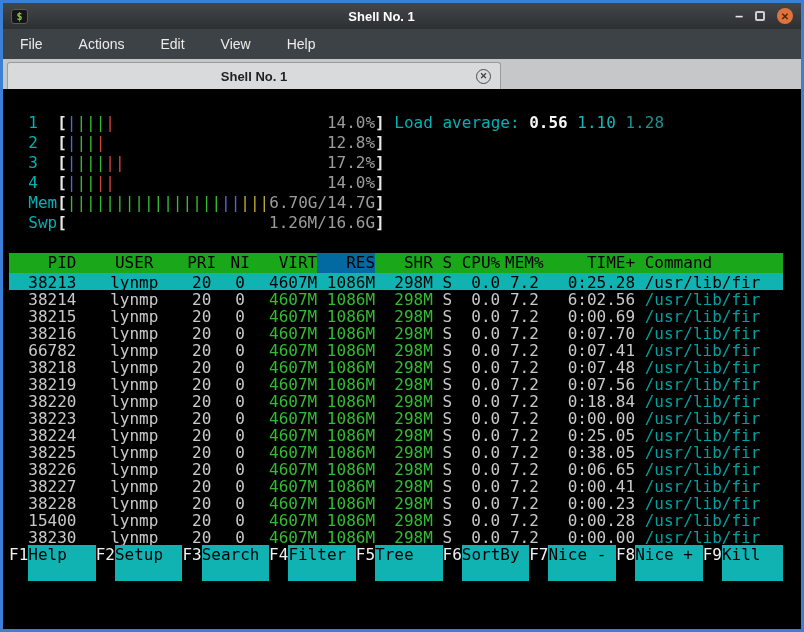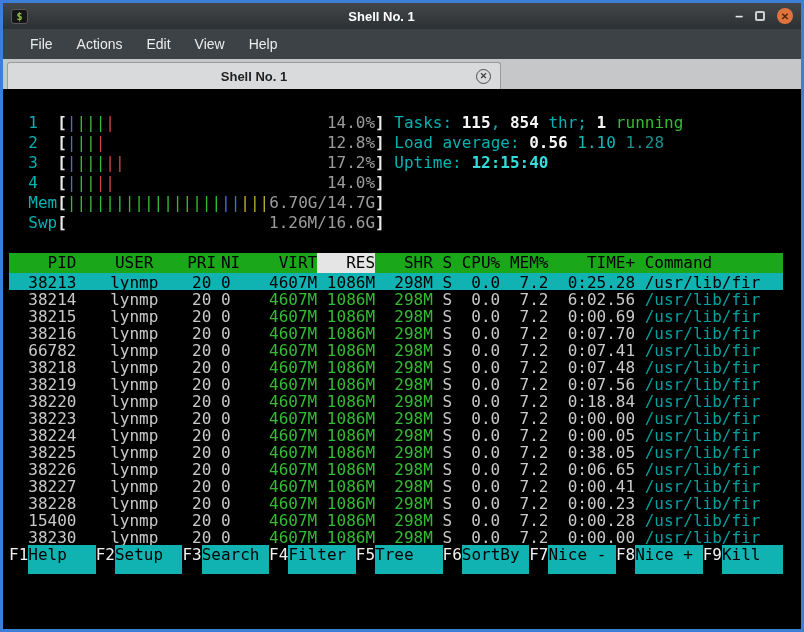--- a/index.html
+++ b/index.html
@@ -10,21 +10,21 @@
   .titlebar{height:26px;flex:0 0 26px;background:linear-gradient(#43474a,#2d3032);display:flex;align-items:center;padding:0 8px;gap:8px}
   .app-icon{width:17px;height:15px;background:#161616;border:1px solid #5a5a5a;border-radius:3px;color:#8bc34a;font-size:10px;font-weight:bold;display:flex;align-items:center;justify-content:center;font-family:"DejaVu Sans Mono",monospace}
   .title{flex:1;text-align:center;color:#fff;font-weight:bold;font-size:13px}
   .win-buttons{display:flex;align-items:center;gap:12px}
   .wbtn{display:flex;align-items:center;justify-content:center;cursor:default}
   .wbtn.min{color:#e8e8e8;font-size:14px;font-weight:bold;line-height:10px}
   .wbtn.max{width:10px;height:10px;border:2px solid #cfcfcf;border-radius:2px}
   .wbtn.close{width:16px;height:16px;border-radius:50%;background:#e0733c;color:#4a2410;font-size:10px;font-weight:bold}
 
   
-  .menubar{height:30px;flex:0 0 30px;background:#3c4245;display:flex;align-items:center;padding:0 16px;gap:2px}
+  .menubar{height:30px;flex:0 0 30px;background:#3c4245;display:flex;align-items:center;padding:0 6px;gap:14px}
   .menu-item{color:#ececec;font-size:14px;padding:4px 11px;border-radius:2px}
 
   
   .tabbar{height:30px;flex:0 0 30px;background:#c6c7c9;display:flex;align-items:flex-end;padding:3px 4px 0}
   .tab{width:494px;height:27px;background:#d9dadb;border:1px solid #9b9b9b;border-bottom:none;border-radius:3px 3px 0 0;display:flex;align-items:center;justify-content:center;position:relative;font-size:13px;font-weight:bold;color:#222}
   .tab-close{position:absolute;right:9px;width:15px;height:15px;border:1px solid #4c4c4c;border-radius:50%;color:#3c3c3c;font-size:9px;display:flex;align-items:center;justify-content:center}
 
   
   .terminal{flex:1;background:#000;color:#c9c9c9;font-family:"DejaVu Sans Mono",monospace;font-size:16px;line-height:20px;padding:24px 18px 0 6px;overflow:hidden}
 
@@ -45,41 +45,41 @@
   .grn{color:#33bb33}
   .cyb{color:#33dddd;font-weight:bold}
   .cym{color:#17b7b7;font-weight:normal}
   .cyd{color:#1d8f8f}
   .mr1{margin-right:1ch}
 
   .blank{height:20px}
 
   
   .thead{display:flex;height:20px;background:#1aa81a;color:#000;font-weight:normal}
-  .thead .sorted{background:#e5e5e5}
+  .thead .sorted{background:#0369a1}
   .prow{display:flex;height:17px}
   .prow .c-virt,.prow .c-res,.prow .c-shr{color:#33bb33}
   .prow .c-cmd{color:#00a0a0}
   .prow.selected{background:#10b2b2}
   .prow.selected span{color:#000 !important}
   .c-pid{width:7ch;text-align:right}
   .c-user{width:11ch;text-align:center;padding-left:1ch}
   .c-pri{width:4ch;text-align:center}
-  .c-ni{width:4ch;text-align:left}
+  .c-ni{width:4ch;text-align:center}
   .c-virt{width:6ch;text-align:right}
   .c-res{width:6ch;text-align:right}
   .c-shr{width:6ch;text-align:right}
   .c-s{width:2ch;text-align:right}
   .c-cpu{width:5ch;text-align:right}
-  .c-mem{width:5ch;text-align:right}
+  .c-mem{width:5ch;text-align:center}
   .c-time{width:9ch;text-align:right}
   .c-cmd{flex:1;padding-left:1ch;text-align:left;overflow:hidden;white-space:nowrap}
 
   
-  .fbar{display:flex;height:29px;overflow:hidden;white-space:pre}
+  .fbar{display:flex;height:36px;overflow:hidden;white-space:pre}
   .fseg{display:flex}
   .fkey{color:#f0f0f0;white-space:pre}
   .flabel{background:#10b2b2;color:#000;white-space:pre}
 </style>
 </head>
 <body>
 
 <div class="window">
 
   <div class="titlebar">
@@ -206,23 +206,21 @@
             <span class="mlabel">Swp</span>
             <span class="bracket">[</span>
             <span class="mbody">
               <span class="ticks"></span>
               <span class="mval">1.26M/16.6G</span>
             </span>
             <span class="bracket">]</span>
           </div>
         </div>
       <div class="info">
-        <div class="iline"><span class="cy mr1">Tasks:</span><span class="wb">115</span><span class="cy mr1">,</span><span class="wb mr1">854</span><span class="cy mr1">thr;</span><span class="wb mr1">1</span><span class="grn">running</span></div>
         <div class="iline"><span class="cy mr1">Load average:</span><span class="wb mr1">0.56</span><span class="cym mr1">1.10</span><span class="cyd">1.28</span></div>
-        <div class="iline"><span class="cy mr1">Uptime:</span><span class="cyb">12:15:40</span></div>
       </div>
     </div>
 
     <div class="blank"></div>
 
     <div class="thead" id="thead">
         <span class="c-pid">PID</span>
         <span class="c-user">USER</span>
         <span class="c-pri">PRI</span>
         <span class="c-ni">NI</span>
@@ -366,21 +364,21 @@
           <span class="c-pid">38224</span>
           <span class="c-user">lynmp</span>
           <span class="c-pri">20</span>
           <span class="c-ni">0</span>
           <span class="c-virt">4607M</span>
           <span class="c-res">1086M</span>
           <span class="c-shr">298M</span>
           <span class="c-s">S</span>
           <span class="c-cpu">0.0</span>
           <span class="c-mem">7.2</span>
-          <span class="c-time">0:00.05</span>
+          <span class="c-time">0:25.05</span>
           <span class="c-cmd">/usr/lib/fir</span>
         </div>
         <div class="prow">
           <span class="c-pid">38225</span>
           <span class="c-user">lynmp</span>
           <span class="c-pri">20</span>
           <span class="c-ni">0</span>
           <span class="c-virt">4607M</span>
           <span class="c-res">1086M</span>
           <span class="c-shr">298M</span>

